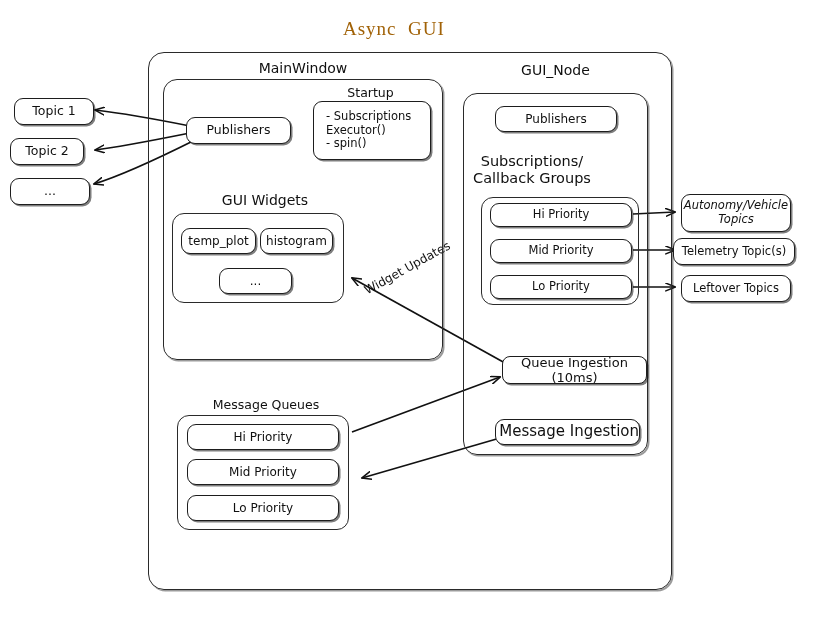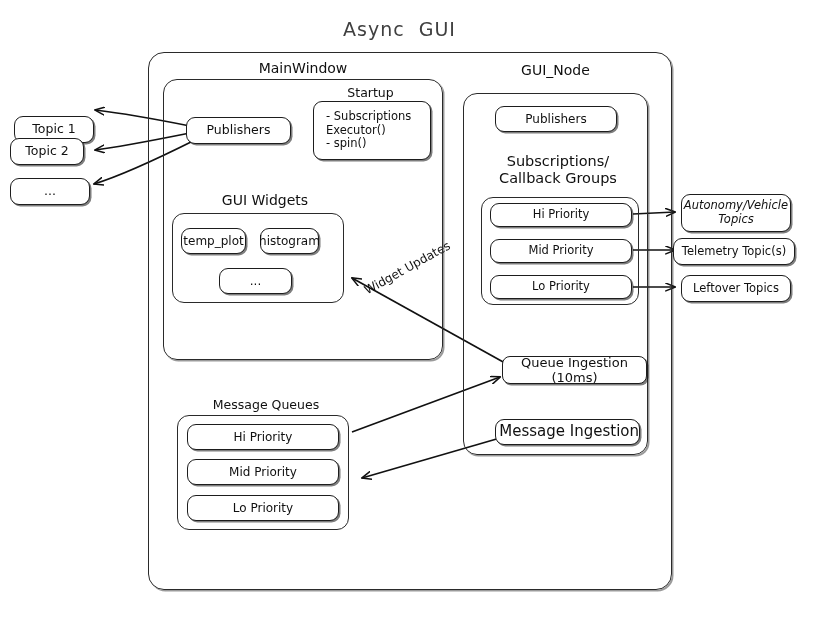--- a/index.html
+++ b/index.html
@@ -56,23 +56,24 @@
   .grp-label {
     position: absolute;
     color: #101010;
     white-space: pre;
     text-align: center;
     line-height: 1.15;
   }
 
   .title {
     position: absolute;
-    color: #404040;
+    color: #a16207;
     white-space: pre;
     letter-spacing: 1px;
+    font-family: Liberation Serif, serif;
   }
 
   .multiline {
     white-space: pre-line;
     text-align: left;
     justify-content: flex-start;
     padding-left: 12px;
   }
 
   .arrow-label {
@@ -108,21 +109,21 @@
 
     <path d="M633,214 L675,212" fill="none" stroke="#111" stroke-width="1.6" marker-end="url(#ah)"></path>
     <path d="M633,250 L675,250" fill="none" stroke="#111" stroke-width="1.6" marker-end="url(#ah)"></path>
     <path d="M633,287 L675,287" fill="none" stroke="#111" stroke-width="1.6" marker-end="url(#ah)"></path>
   </svg>
 
   <div class="arrow-label" style="left:362px; top:285px; font-size:12px; transform: rotate(-29deg);">Widget Updates</div>
 
   <div class="container-box" style="left:148px; top:52px; width:524px; height:538px; border-radius:16px;"></div>
 
-  <div class="box" style="left:14px; top:98px; width:80px; height:27px; font-size:12.5px;margin-top:18px;">
+  <div class="box" style="left:14px; top:98px; width:80px; height:27px; font-size:12.5px;">
     <span>Topic 1</span>
   </div>
   <div class="box" style="left:10px; top:138px; width:74px; height:27px; font-size:12.5px;">
     <span>Topic 2</span>
   </div>
   <div class="box" style="left:10px; top:178px; width:80px; height:27px; font-size:12.5px;">
     <span>...</span>
   </div>
 
   <div class="grp-label" style="left:163px; top:60px; width:280px; font-size:14px;">MainWindow</div>
@@ -134,24 +135,24 @@
 
   <div class="grp-label" style="left:318px; top:86px; width:105px; font-size:12.5px;">Startup</div>
   <div class="box multiline" style="left:313px; top:101px; width:118px; height:59px; font-size:11.5px;">
     <span>- Subscriptions
   Executor()
 - spin()</span>
   </div>
 
   <div class="grp-label" style="left:185px; top:192px; width:160px; font-size:14px;">GUI Widgets</div>
   <div class="container-box nosh" style="left:172px; top:213px; width:172px; height:90px; border-radius:12px; border-width:1.5px;"></div>
-  <div class="box" style="left:181px; top:228px; width:65px; height:26px; font-size:12px;">
+  <div class="box" style="left:181px; top:228px; width:75px; height:26px; font-size:12px;">
     <span>temp_plot</span>
   </div>
-  <div class="box" style="left:260px; top:228px; width:59px; height:26px; font-size:12px;">
+  <div class="box" style="left:260px; top:228px; width:73px; height:26px; font-size:12px;">
     <span>histogram</span>
   </div>
   <div class="box" style="left:219px; top:268px; width:73px; height:26px; font-size:12px;">
     <span>...</span>
   </div>
 
   <div class="grp-label" style="left:186px; top:398px; width:160px; font-size:12.5px;">Message Queues</div>
   <div class="container-box nosh" style="left:177px; top:415px; width:172px; height:115px; border-radius:12px; border-width:1.5px;"></div>
   <div class="box" style="left:187px; top:424px; width:152px; height:26px; font-size:12px;">
     <span>Hi Priority</span>
@@ -163,21 +164,21 @@
     <span>Lo Priority</span>
   </div>
 
   <div class="grp-label" style="left:463px; top:62px; width:185px; font-size:14px;">GUI_Node</div>
   <div class="container-box" style="left:463px; top:93px; width:185px; height:362px;"></div>
 
   <div class="box" style="left:495px; top:106px; width:122px; height:26px; font-size:12px;">
     <span>Publishers</span>
   </div>
 
-  <div class="grp-label" style="left:480px; top:153px; width:156px; font-size:14.5px;">Subscriptions/
+  <div class="grp-label" style="left:454px; top:153px; width:156px; font-size:14.5px;">Subscriptions/
 Callback Groups</div>
   <div class="container-box nosh" style="left:481px; top:197px; width:158px; height:108px; border-radius:12px; border-width:1.5px;"></div>
   <div class="box" style="left:490px; top:203px; width:142px; height:24px; font-size:11.5px;">
     <span>Hi Priority</span>
   </div>
   <div class="box" style="left:490px; top:239px; width:142px; height:24px; font-size:11.5px;">
     <span>Mid Priority</span>
   </div>
   <div class="box" style="left:490px; top:275px; width:142px; height:24px; font-size:11.5px;">
     <span>Lo Priority</span>

